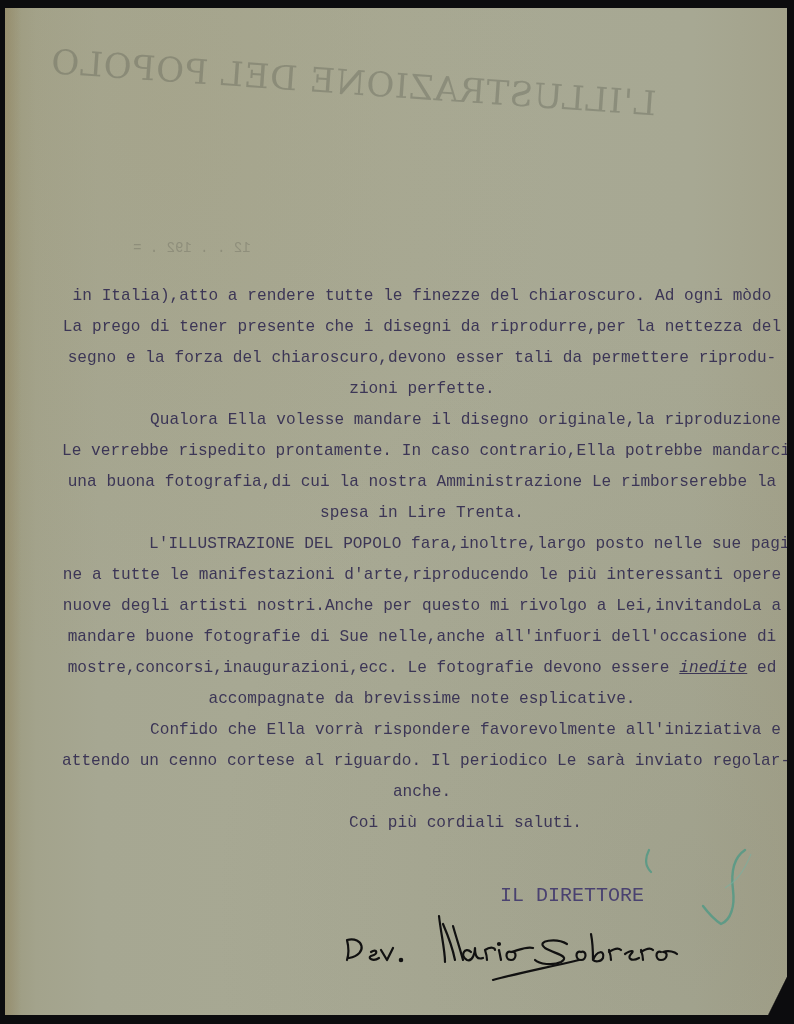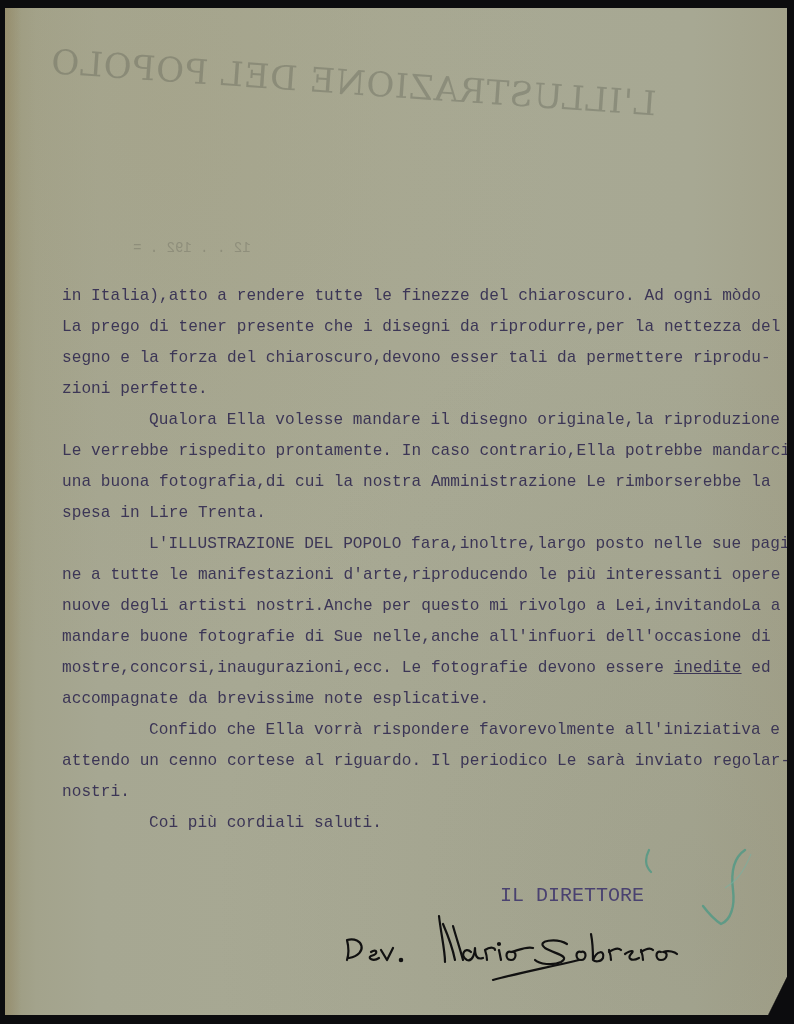--- a/index.html
+++ b/index.html
@@ -70,23 +70,24 @@
     font-family: "Liberation Mono", "DejaVu Sans Mono", monospace;
     font-size: 16.1px;
     line-height: 31px;
     color: #3c3656;
     letter-spacing: 0.05px;
   }
   .line {
     display: block;
     white-space: pre;
     height: 31px;
+    text-align: center;
   }
   .indent { padding-left: 87px; }
-  .underline { text-decoration: underline; }
+  .underline { text-decoration: underline; font-style: italic; }
   .sign-title {
     position: absolute;
     left: 495px;
     top: 876px;
     font-family: "Liberation Mono", "DejaVu Sans Mono", monospace;
     font-size: 20px;
     color: #4a4270;
   }
   .signature {
     position: absolute;
@@ -126,21 +127,21 @@
 
     <span class="line indent">L'ILLUSTRAZIONE DEL POPOLO fara,inoltre,largo posto nelle sue pagi-</span>
     <span class="line">ne a tutte le manifestazioni d'arte,riproducendo le più interessanti opere</span>
     <span class="line">nuove degli artisti nostri.Anche per questo mi rivolgo a Lei,invitandoLa a</span>
     <span class="line">mandare buone fotografie di Sue nelle,anche all'infuori dell'occasione di</span>
     <span class="line"><span>mostre,concorsi,inaugurazioni,ecc. Le fotografie devono essere </span><span class="underline">inedite</span><span> ed</span></span>
     <span class="line">accompagnate da brevissime note esplicative.</span>
 
     <span class="line indent">Confido che Ella vorrà rispondere favorevolmente all'iniziativa e</span>
     <span class="line">attendo un cenno cortese al riguardo. Il periodico Le sarà inviato regolar-</span>
-    <span class="line">nostri.</span>
+    <span class="line">anche.</span>
 
     <span class="line indent">Coi più cordiali saluti.</span>
   </div>
 
   <div class="sign-title">IL DIRETTORE</div>
 
   <svg class="green-mark" viewBox="0 0 120 100">
     <path d="M4 6 C0 14, 0 22, 6 28" stroke="#5f9a86" stroke-width="2.2" fill="none" stroke-linecap="round"></path>
     <path d="M100 6 C88 14, 86 30, 88 46 C90 62, 86 76, 76 80 C70 76, 64 70, 58 62" stroke="#5f9a86" stroke-width="2.4" fill="none" stroke-linecap="round"></path>
     <path d="M106 10 C98 30, 90 38, 80 44" stroke="#7ab0a0" stroke-width="1.2" fill="none" opacity="0.6"></path>

